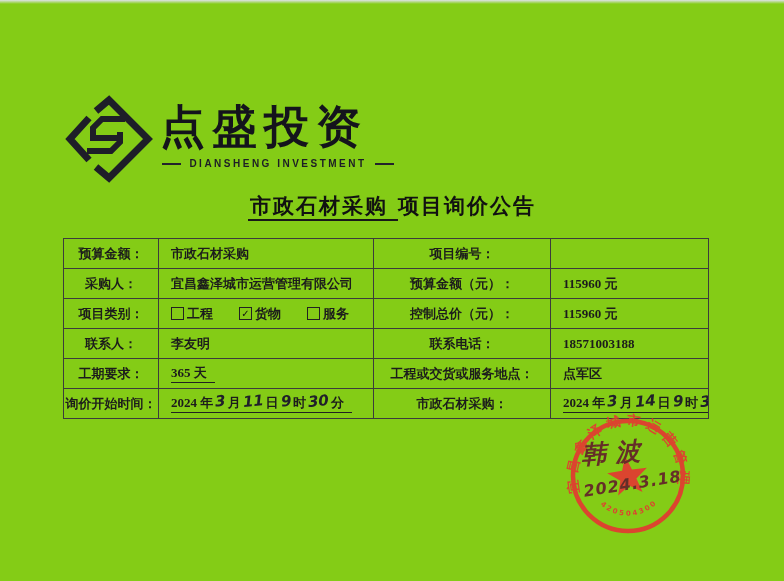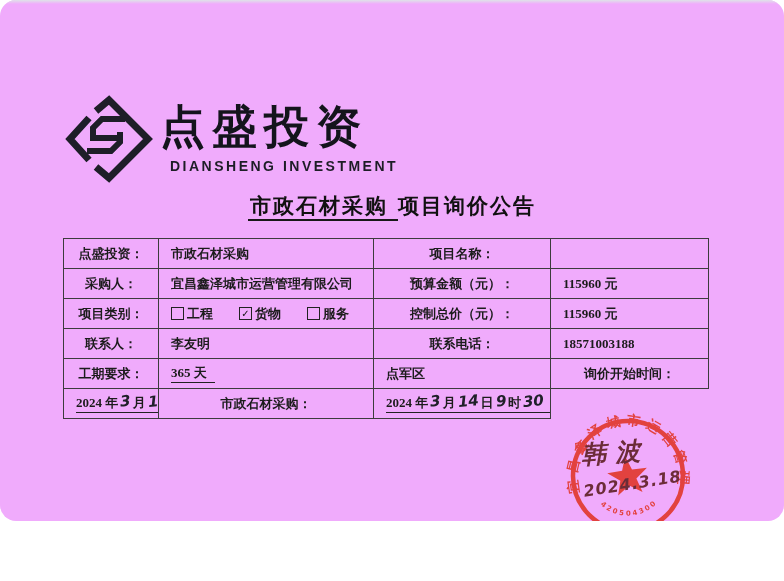--- a/index.html
+++ b/index.html
@@ -1,39 +1,38 @@
 <!DOCTYPE html>
 <html><head>
 <meta charset="utf-8">
 <style>
   html,body{margin:0;padding:0;background:#ffffff;}
   .page{
-    position:relative;width:784px;height:521px;overflow:hidden;
-    background:#f0abfc;
+    position:relative;width:784px;height:581px;overflow:hidden;
+    background:#84cc16;
     font-family:"Liberation Serif","DejaVu Serif",serif;
     color:#1c1c1c;
-    border-radius:16px;
   }
   .page::before{
     content:"";position:absolute;left:0;top:0;width:784px;height:4px;
     background:linear-gradient(#dfe3e8,rgba(255,255,255,0));
   }
 
   
   .logo-mark{position:absolute;left:62px;top:92px;width:94px;height:94px;}
   .brand-cn{
     position:absolute;left:160px;top:97px;
     font-family:"Liberation Sans","DejaVu Sans",sans-serif;
     font-size:45px;font-weight:bold;letter-spacing:7px;color:#14141c;
   }
   .brand-en{
     position:absolute;left:162px;top:158px;width:232px;
     display:flex;align-items:center;gap:8px;
     font-family:"Liberation Sans","DejaVu Sans",sans-serif;
-    font-size:14px;font-weight:bold;letter-spacing:2.5px;color:#1d1d26;
+    font-size:10px;font-weight:bold;letter-spacing:2.5px;color:#1d1d26;
     white-space:nowrap;
   }
   .brand-en .bar{flex:1;height:2px;background:#23232c;}
 
   
   .doc-title{
     position:absolute;left:0;top:192px;width:784px;text-align:center;
     font-size:21px;font-weight:bold;letter-spacing:2px;color:#111;font-family:Liberation Serif, serif;
   }
   .doc-title .u{border-bottom:2px solid #181818;padding:0 10px 1px 2px;}
@@ -106,23 +105,23 @@
     <span>DIANSHENG INVESTMENT</span>
     <span class="bar"></span>
   </div>
 
   <div class="doc-title">
     <span class="u">市政石材采购</span><span>项目询价公告</span>
   </div>
 
   <div class="info-table">
 
-    <div class="cell lab">点盛投资：</div>
+    <div class="cell lab">预算金额：</div>
     <div class="cell val strong">市政石材采购</div>
-    <div class="cell lab">项目名称：</div>
+    <div class="cell lab">项目编号：</div>
     <div class="cell val"></div>
 
     <div class="cell lab">采购人：</div>
     <div class="cell val">宜昌鑫泽城市运营管理有限公司</div>
     <div class="cell lab">预算金额（元）：</div>
     <div class="cell val">115960 元</div>
 
     <div class="cell lab">项目类别：</div>
     <div class="cell val">
         <span class="cb-item">
@@ -143,20 +142,21 @@
 
     <div class="cell lab">联系人：</div>
     <div class="cell val">李友明</div>
     <div class="cell lab">联系电话：</div>
     <div class="cell val">18571003188</div>
 
     <div class="cell lab">工期要求：</div>
     <div class="cell val">
         <span class="uval">365 天</span>
       </div>
+    <div class="cell lab">工程或交货或服务地点：</div>
     <div class="cell val">点军区</div>
 
     <div class="cell lab">询价开始时间：</div>
     <div class="cell val">
         <span class="uval"><span class="prt">2024 年</span><span class="hand">3</span><span class="prt">月</span><span class="hand">11</span><span class="prt">日</span><span class="hand">9</span><span class="prt">时</span><span class="hand">30</span><span class="prt">分</span></span>
       </div>
     <div class="cell lab">市政石材采购：</div>
     <div class="cell val">
         <span class="uval"><span class="prt">2024 年</span><span class="hand">3</span><span class="prt">月</span><span class="hand">14</span><span class="prt">日</span><span class="hand">9</span><span class="prt">时</span><span class="hand">30</span></span>
       </div>

